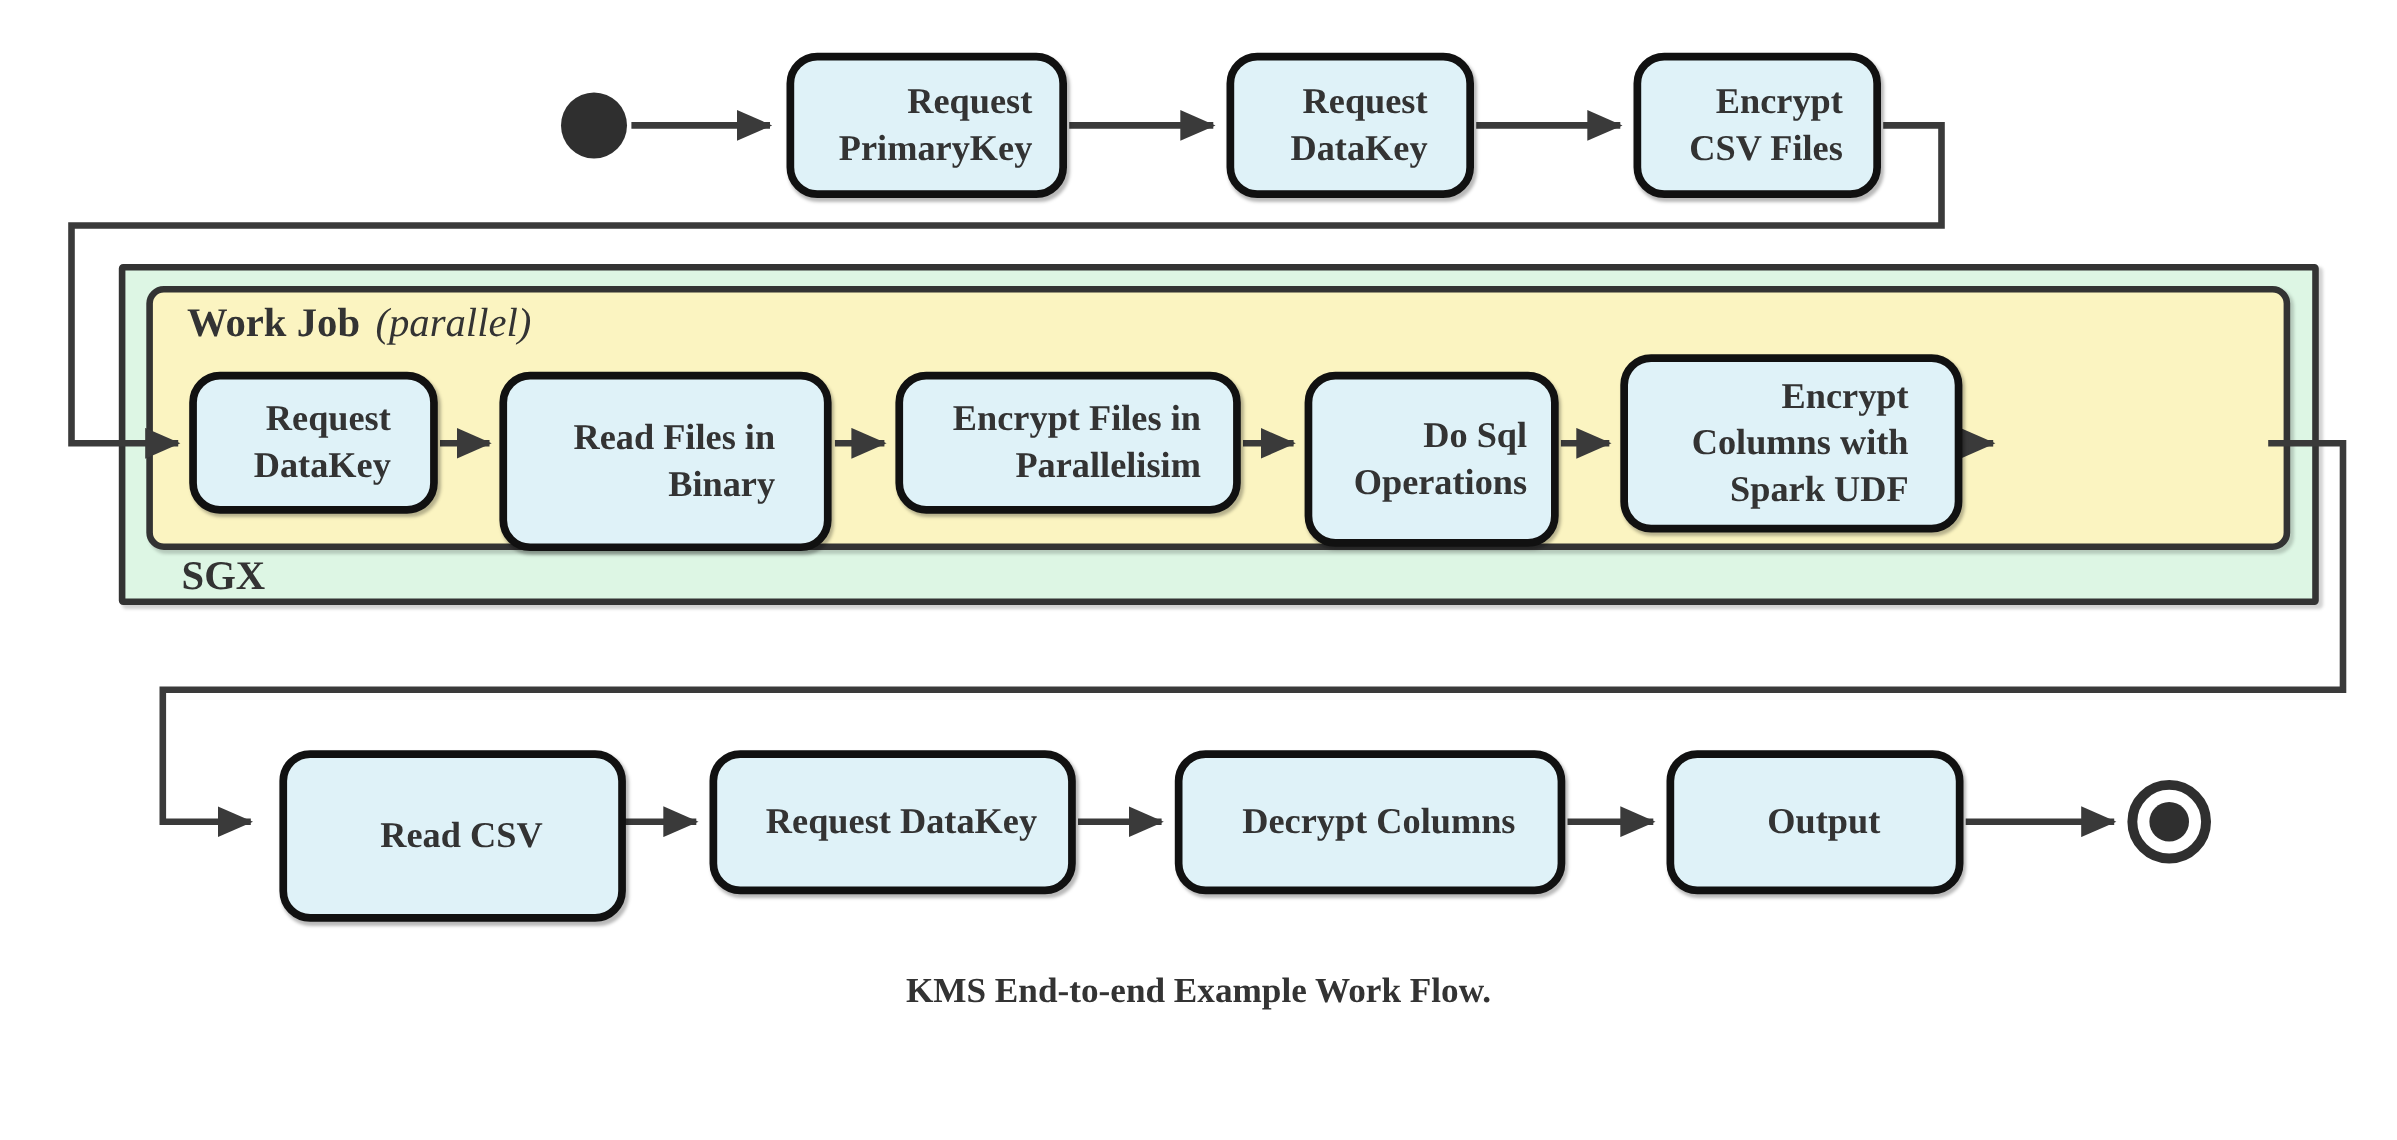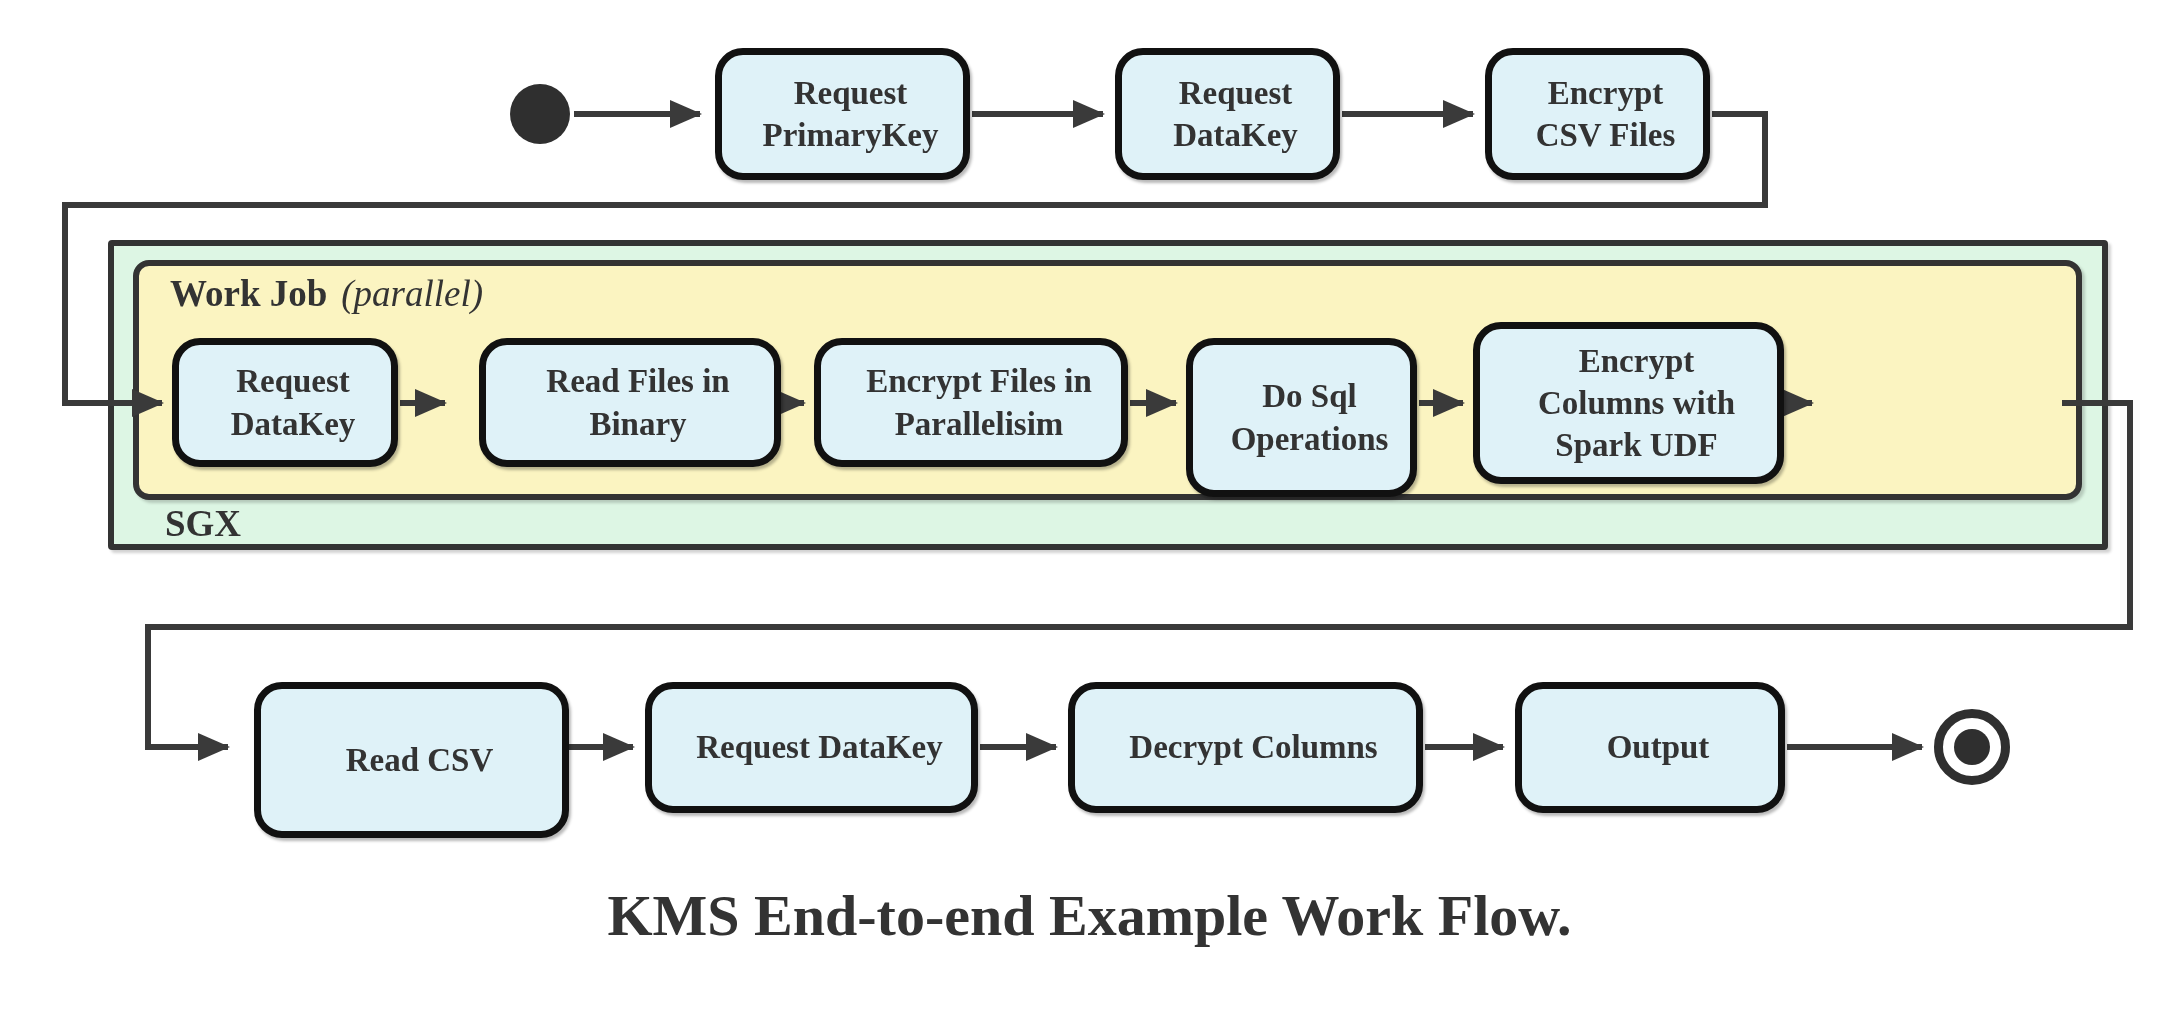--- a/index.html
+++ b/index.html
@@ -22,34 +22,34 @@
   .spark-label{left:170px;top:272px;}
   .sgx-label{left:165px;top:502px;text-align:right;}
   .qualifier{font-style:italic;font-weight:normal;margin-left:14px;margin-top:28px;}
 
   .node{
     position:absolute;box-sizing:border-box;
     background:var(--node-fill,#dff2f8);
     border:7px solid var(--node-border,#111111);
     border-radius:28px;
     display:flex;align-items:center;justify-content:center;
-    text-align:center;
+    text-align:right;
     box-shadow:2px 3px 3px rgba(0,0,0,.28);
     padding-left:16px;
   }
   .nl{white-space:pre-line;font-size:33px;font-weight:bold;color:var(--text,#333333);line-height:1.28;}
 
   .start-dot{position:absolute;left:510px;top:84px;width:60px;height:60px;border-radius:50%;background:#2f2f2f;}
   .end-state{position:absolute;left:1934px;top:709px;width:76px;height:76px;box-sizing:border-box;
     border:9px solid #2f2f2f;border-radius:50%;background:#ffffff;
     display:flex;align-items:center;justify-content:center;}
   .end-dot{width:36px;height:36px;border-radius:50%;background:#2f2f2f;}
 
   .caption{position:absolute;left:0;top:882px;width:2179px;text-align:center;
-    font-size:58px;font-weight:bold;color:#333333;}
+    font-size:32px;font-weight:bold;color:#333333;}
 </style>
 </head>
 <body>
 
 <div class="canvas">
 
   <div class="container-box sgx"></div>
   <div class="container-box spark"></div>
 
   <div class="container-label spark-label">
@@ -94,21 +94,21 @@
   </div>
   <div class="node" style="left:1485px;top:48px;width:225px;height:132px">
     <span class="nl">Encrypt
 CSV Files</span>
   </div>
 
   <div class="node" style="left:172px;top:338px;width:226px;height:129px">
     <span class="nl">Request
 DataKey</span>
   </div>
-  <div class="node" style="left:479px;top:338px;width:302px;height:129px">
+  <div class="node" style="left:454px;top:338px;width:302px;height:163px">
     <span class="nl">Read Files in
 Binary</span>
   </div>
   <div class="node" style="left:814px;top:338px;width:314px;height:129px">
     <span class="nl">Encrypt Files in
 Parallelisim</span>
   </div>
   <div class="node" style="left:1186px;top:338px;width:231px;height:159px">
     <span class="nl">Do Sql
 Operations</span>

